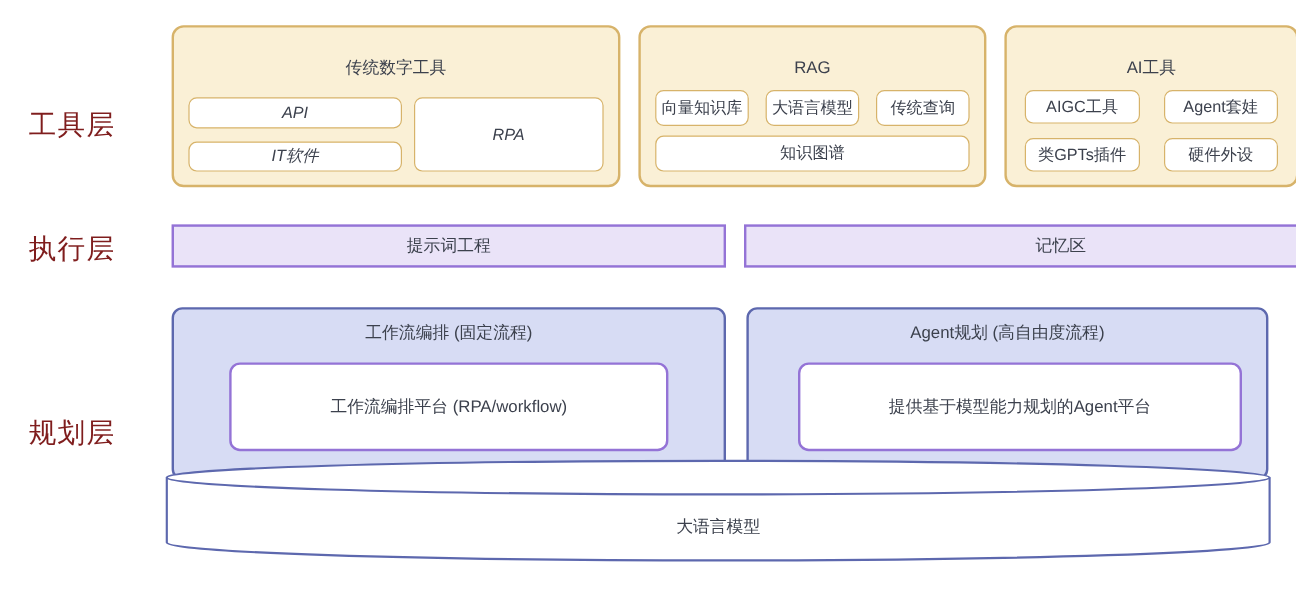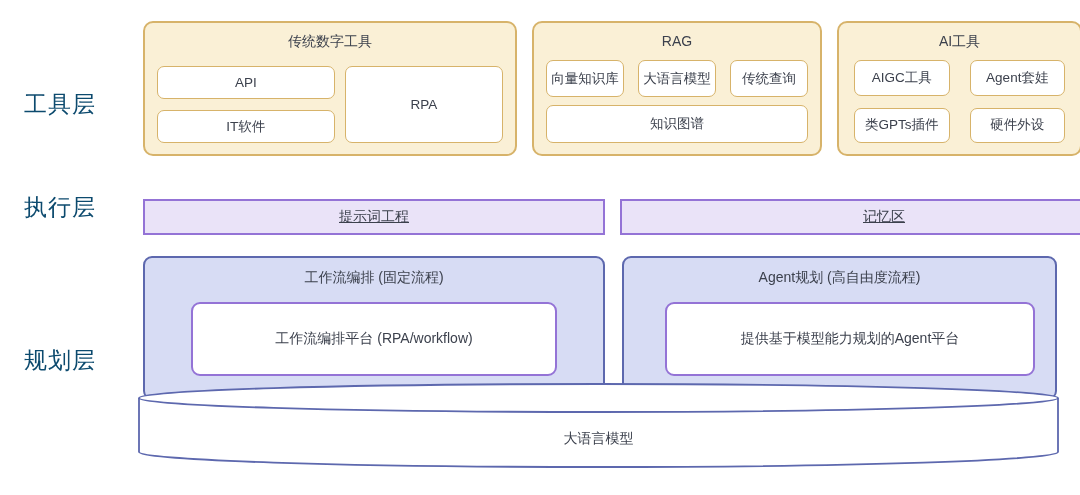--- a/index.html
+++ b/index.html
@@ -14,35 +14,35 @@
     width: 1080px;
     height: 495px;
     background: #ffffff;
     overflow: hidden;
   }
   .layer-label {
     position: absolute;
     left: 24px;
     font-size: 23px;
     font-weight: 500;
-    color: #0c4a6e;
+    color: #7f1d1d;
     letter-spacing: 1px;
     white-space: nowrap;
   }
   
   .tool-group {
     position: absolute;
     top: 21px;
     height: 135px;
     background: #FAF0D6;
     border: 2px solid #D7B36A;
     border-radius: 10px;
     display: flex;
     flex-direction: column;
-    padding: 7px 12px 11px 12px;
+    padding: 22px 12px 11px 12px;
     justify-content: center;
   }
   .tool-group-title {
     text-align: center;
     font-size: 14px;
     font-weight: 500;
     height: 24px;
     line-height: 22px;
     flex: none;
   }
@@ -50,49 +50,48 @@
     background: #ffffff;
     border: 1.5px solid #D7B36A;
     border-radius: 7px;
     display: flex;
     align-items: center;
     justify-content: center;
     font-size: 13.5px;
     font-weight: 500;
     white-space: nowrap;
   }
-  .g0-body { flex: 1; display: flex; gap: 10px; margin-top: 12px; }
+  .g0-body { flex: 1; display: flex; gap: 10px; margin-top: 12px; font-style: italic; }
   .g0-colA { flex: 1.08; display: flex; flex-direction: column; gap: 11px; }
   .g0-colA .tool-item { flex: 1; }
   .g0-rpa { flex: 0.95; }
   .g1-body { flex: 1; display: flex; flex-direction: column; gap: 8px; margin-top: 6px; }
   .g1-row { flex: 1.05; display: flex; gap: 14px; }
   .g1-row .tool-item { flex: 1; }
   .g1-kg { flex: 1; }
   .g2-body {
     flex: 1; margin: 6px 3px 0 3px;
     display: grid;
     grid-template-columns: 1fr 1fr;
     grid-template-rows: 1fr 1fr;
     gap: 12px 20px;
   }
   
   .exec-box {
     position: absolute;
-    top: 199px;
+    top: 187px;
     height: 36px;
     background: #EAE3F8;
     border: 2px solid #9473D6;
     border-radius: 0;
     display: flex;
     align-items: center;
     justify-content: center;
     font-size: 14px;
     font-weight: 500;
-    text-decoration: underline;
   }
   
   .plan-panel {
     position: absolute;
     top: 256px;
     height: 144px;
     background: #D7DCF4;
     border: 2px solid #5D68AE;
     border-radius: 9px;
     z-index: 1;

